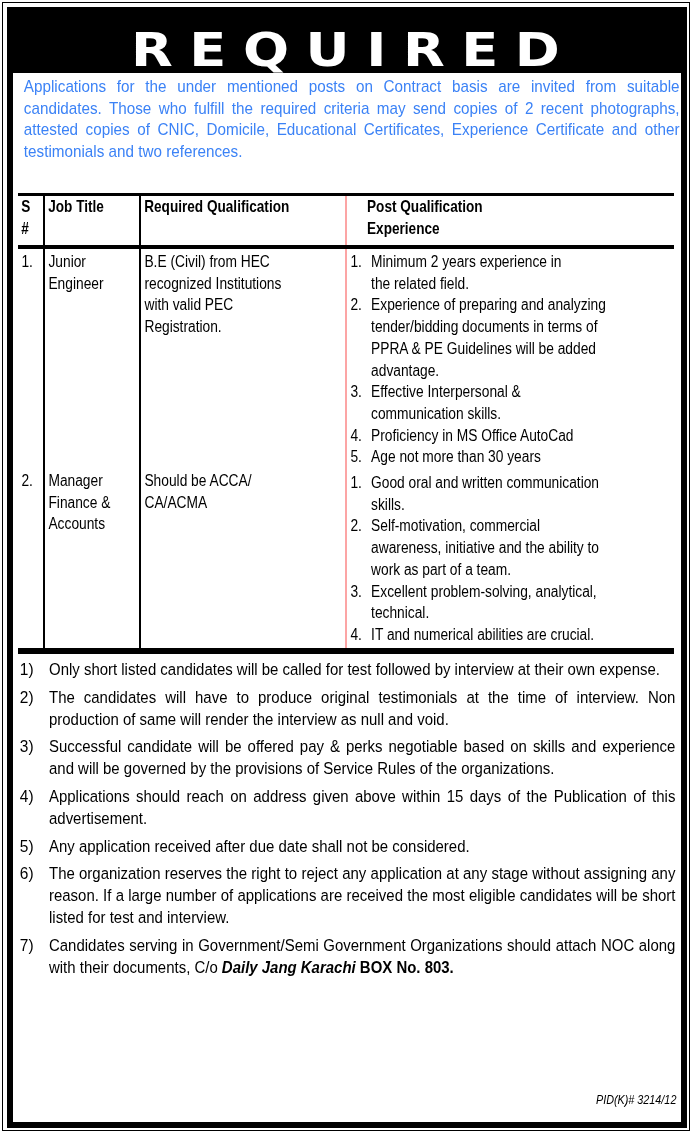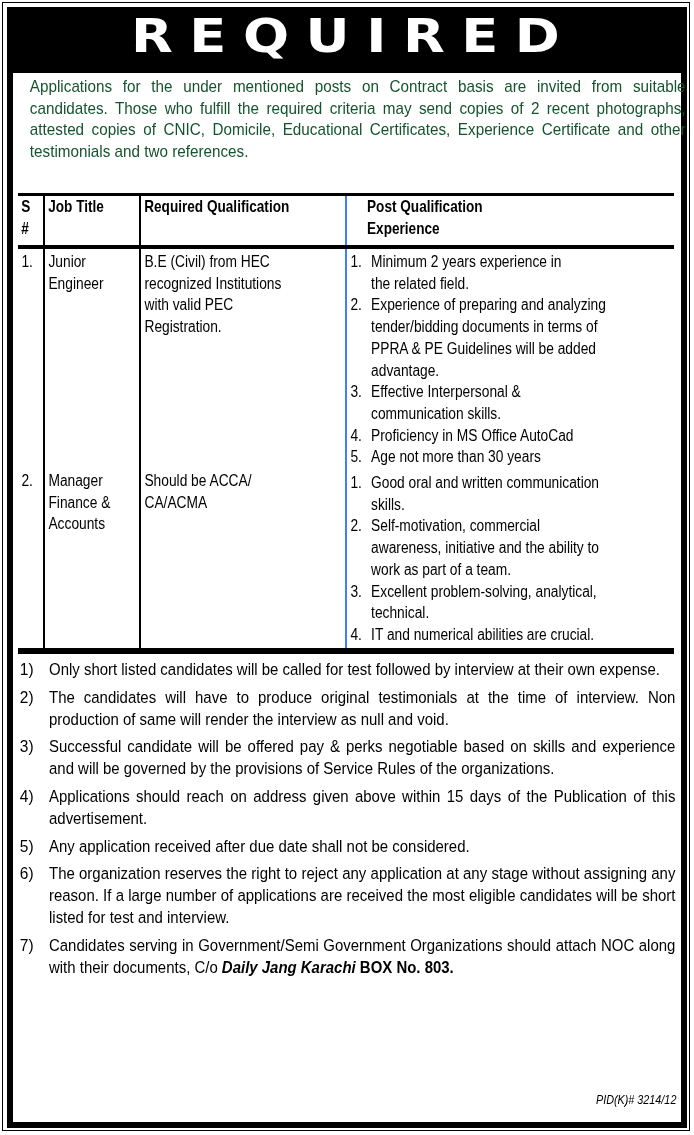--- a/index.html
+++ b/index.html
@@ -7,47 +7,47 @@
   .outer-line {
     position: absolute; left: 2px; top: 2px; width: 688px; height: 1129px;
     border: 1px solid #000; box-sizing: border-box;
   }
   .frame {
     position: absolute; left: 7px; top: 7px; width: 680px; height: 1121px;
     border: 6px solid #000; box-sizing: border-box; background: #fff;
   }
   .header-band {
     position: absolute; left: 0; top: 0; width: 668px; height: 60px;
-    background: #000; display: flex; align-items: flex-start; justify-content: center;
+    background: #000; display: flex; align-items: flex-end; justify-content: center;
   }
   .header-title {
     color: #fff; font-family: "DejaVu Sans", sans-serif; font-weight: 900;
     font-size: 46px; letter-spacing: 14px; line-height: 1; margin-left: 14px;
     transform: scaleX(1.18); transform-origin: center;
   }
   .content {
-    position: absolute; left: 15px; top: 63px; width: 656px;
-    font-family: "Liberation Sans", sans-serif; color: #14532d;
+    position: absolute; left: 9px; top: 63px; width: 656px;
+    font-family: "Liberation Sans", sans-serif; color: #3b82f6;
   }
   .intro {
     font-size: 16.4px; line-height: 21.6px; text-align: justify;
     text-align-last: left; margin: 0; padding: 0 2px 0 2px;
     transform: scaleX(0.93); transform-origin: left top; width: 705px;
   }
   table.jobs {
     position: absolute; left: 5px; top: 180px; width: 656px; border-collapse: collapse;
     font-family: "Liberation Sans", sans-serif; font-size: 16px; line-height: 21.7px;
     table-layout: fixed;
   }
   table.jobs th, table.jobs td { vertical-align: top; padding: 0; }
   table.jobs thead tr { border-top: 3px solid #000; border-bottom: 4px solid #000; }
   table.jobs tbody tr.last { border-bottom: 6px solid #000; }
   .col-sn { width: 25px; border-right: 2px solid #000; }
   .col-title { width: 94px; border-right: 2px solid #000; margin-left: 32px; }
-  .col-qual { width: 204px; border-right: 2px solid #3b82f6; }
+  .col-qual { width: 204px; border-right: 2px solid #fca5a5; }
   .col-exp { width: auto; }
   .cell-inner { padding-left: 4px; transform: scaleX(0.86); transform-origin: left top; white-space: nowrap; }
   th .cell-inner { font-weight: bold; font-family: "Liberation Sans", sans-serif; font-size: 17px; transform: scaleX(0.8); }
   th.col-exp .cell-inner { padding-left: 25px; }
   th { text-align: left; height: 49px; }
   .exp-list { margin: 0; padding: 2px 0 2px 2px; list-style: none; }
   .exp-item { display: flex; }
   .exp-num { width: 24px; flex: 0 0 24px; }
   .exp-text { white-space: pre-line; }
   .row1 td { padding-top: 2px; }

